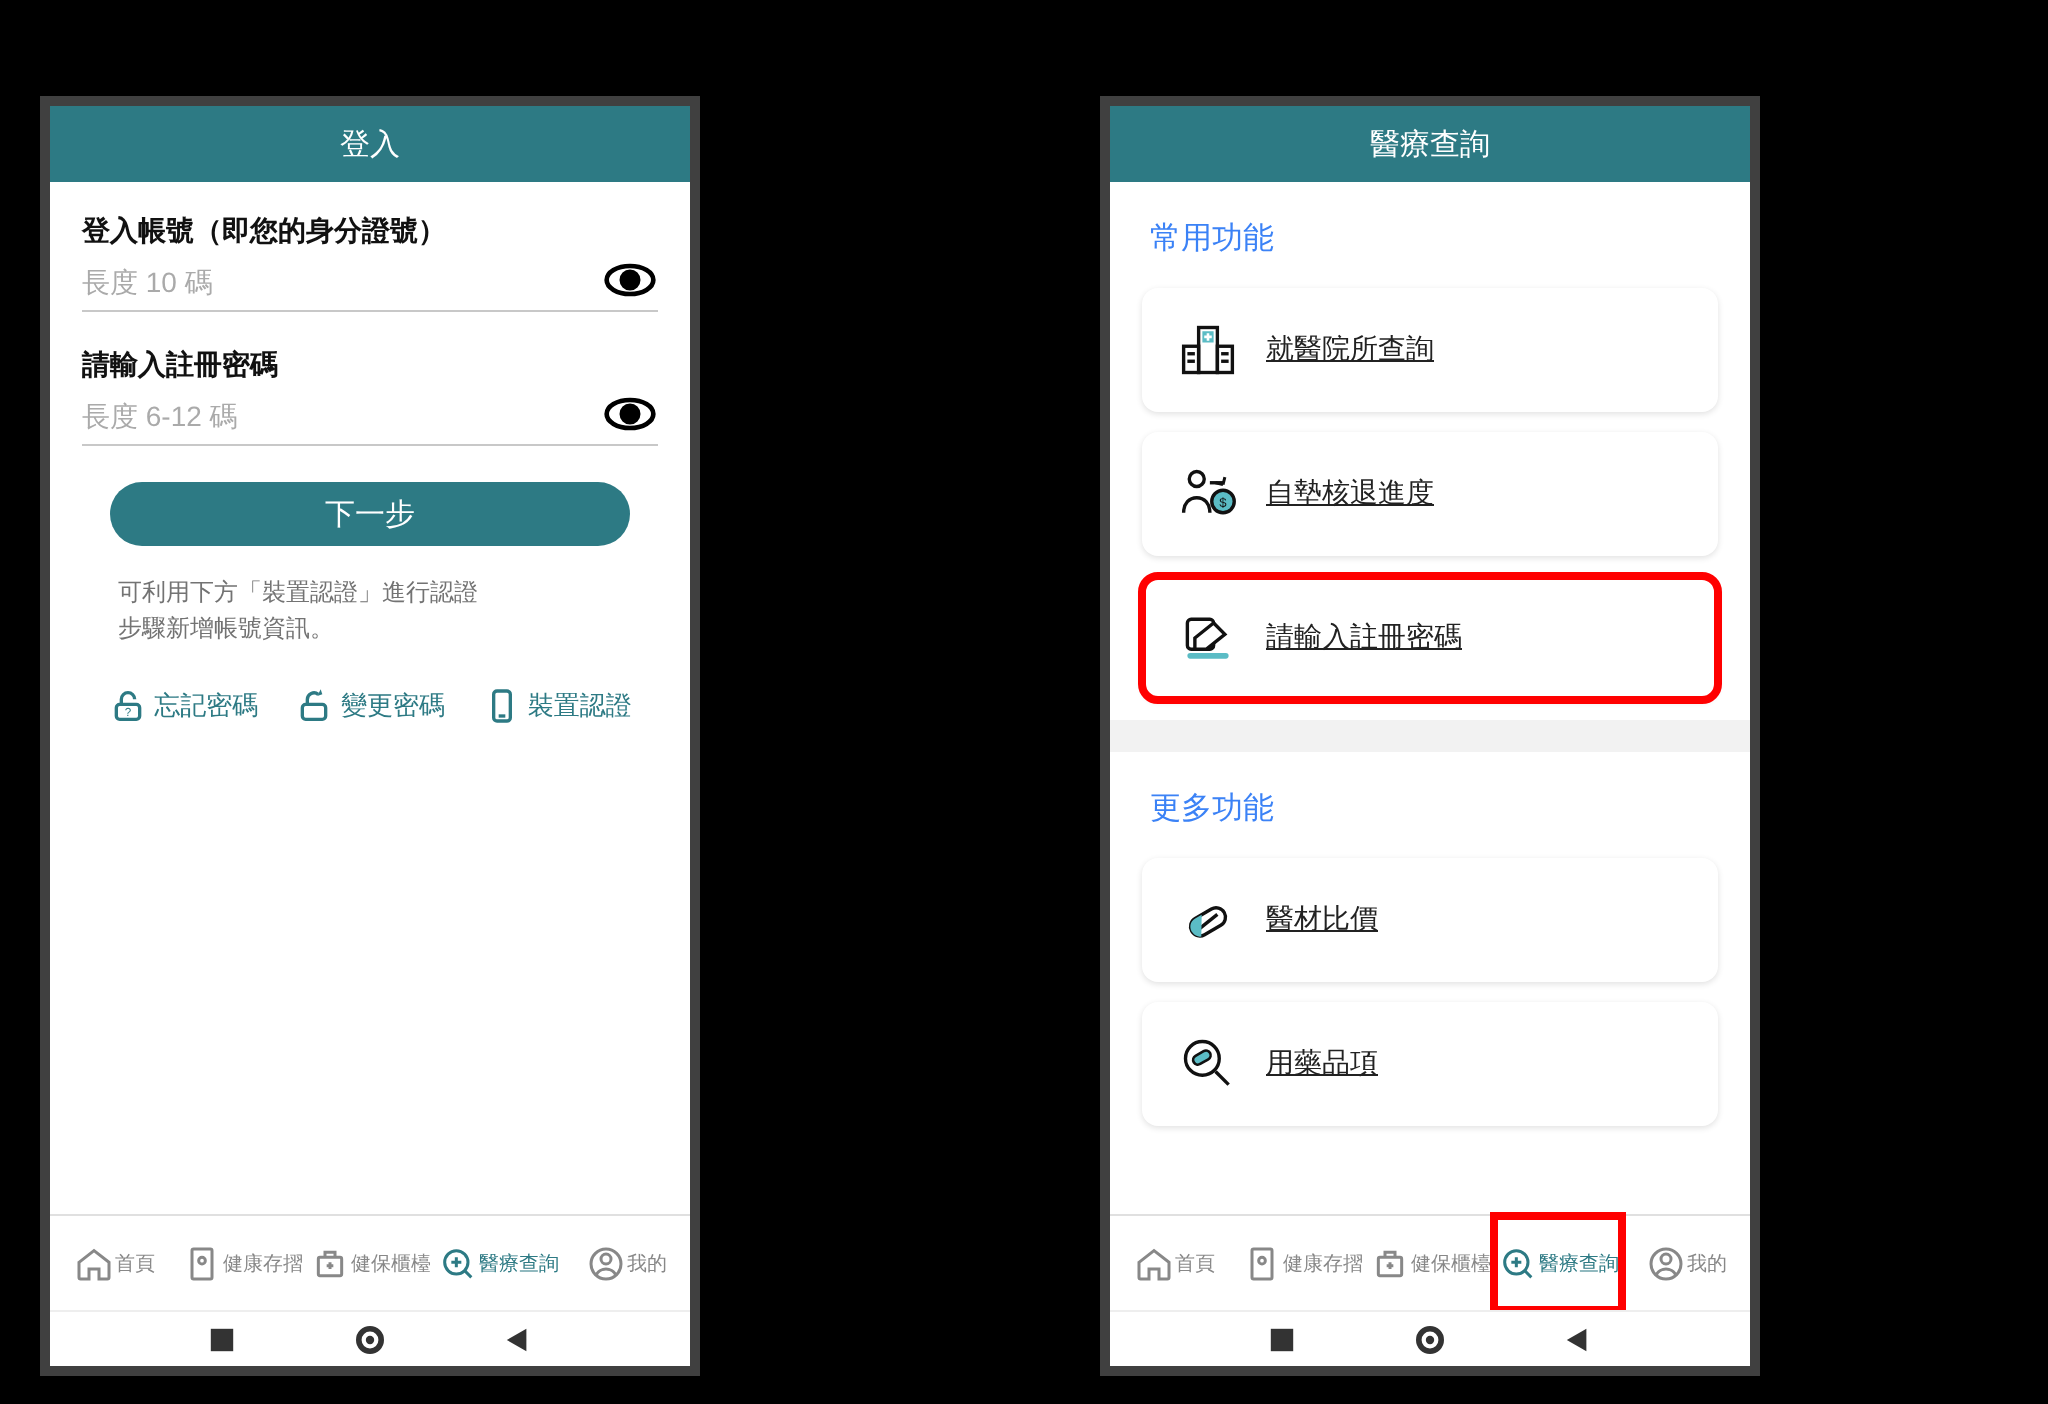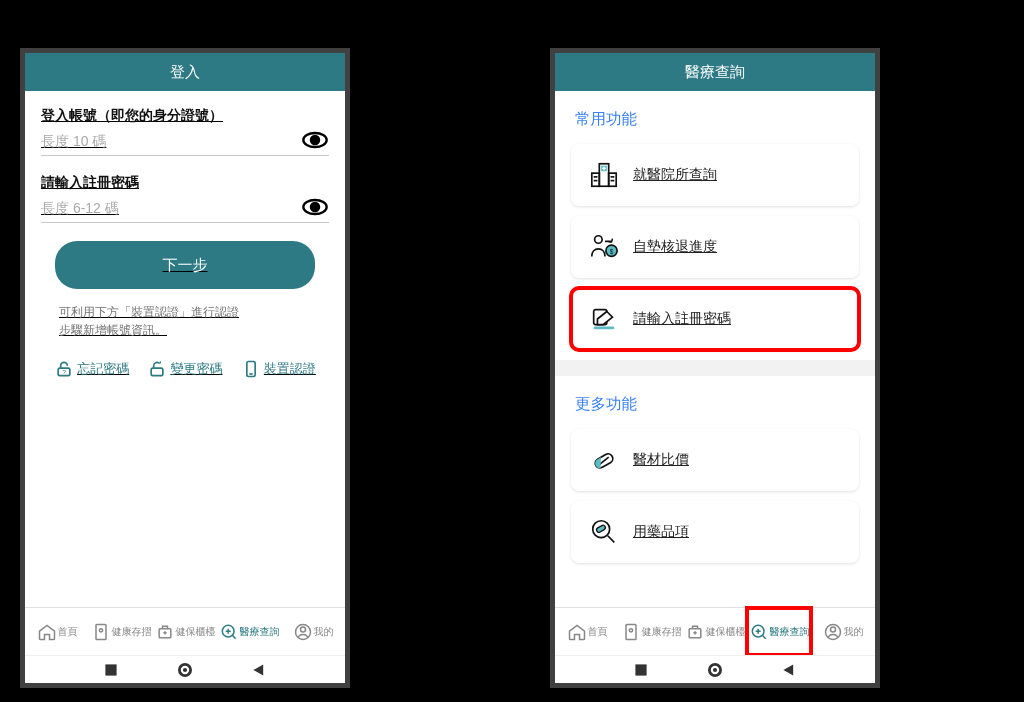--- a/index.html
+++ b/index.html
@@ -28,42 +28,42 @@
     display: flex;
     align-items: center;
     justify-content: center;
     font-size: 15px;
   }
   .content {
     flex: 1;
     overflow: hidden;
   }
   
-  .login-body { padding: 14px 16px 0; text-decoration: underline; }
+  .login-body { padding: 14px 16px 0; }
   .field-label { font-size: 14px; font-weight: 600; color: #111; margin-top: 2px; }
   .input-row {
     display: flex; align-items: center;
     border-bottom: 1px solid #c8c8c8;
     margin-bottom: 18px;
   }
   .input-row input {
     flex: 1;
     border: none; outline: none;
     padding: 8px 0 6px;
     font-size: 14px;
     color: #333;
   }
   .input-row input::placeholder { color: #aaa; }
   .eye-btn { width: 28px; height: 28px; display:flex;align-items:center;justify-content:center; }
   .primary-btn {
     background: #2d7a84;
     color: #fff;
     border: none;
     width: 260px;
-    height: 48px;
+    height: 32px;
     border-radius: 22px;
     display: block;
     margin: 10px auto 14px;
     font-size: 15px;
   }
   .hint-text {
     text-align: left;
     color: #737373;
     font-size: 12px;
     line-height: 1.5;

